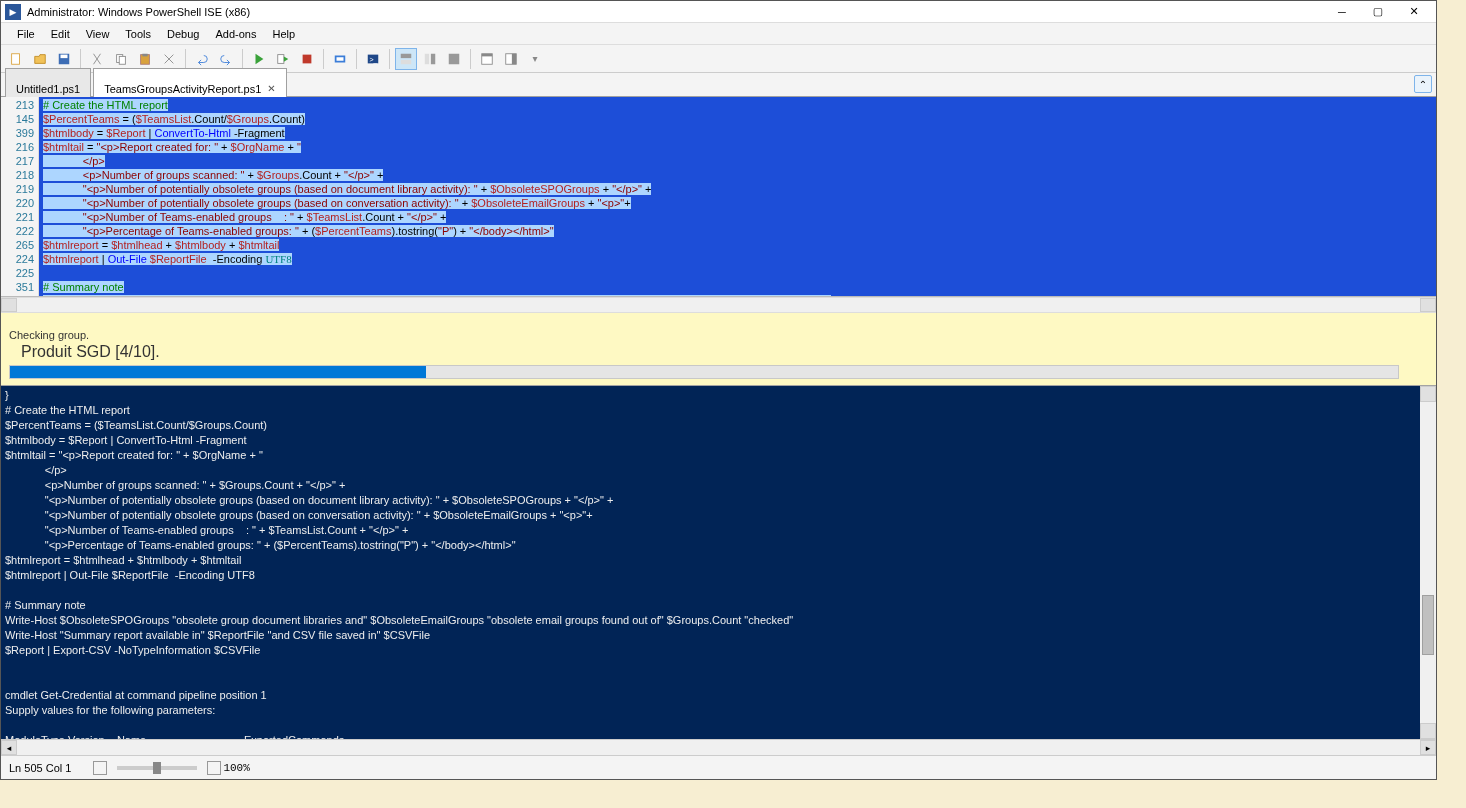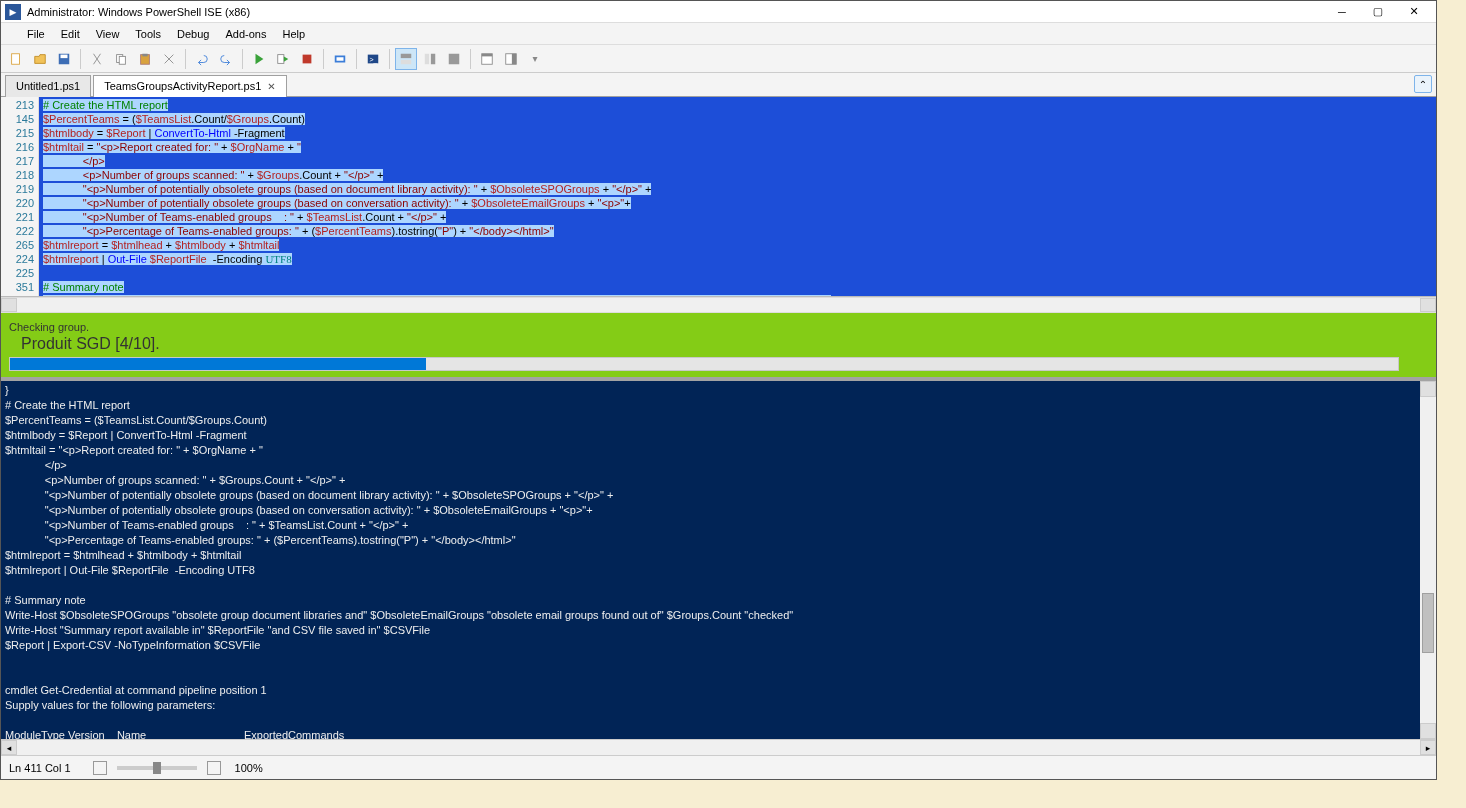--- a/index.html
+++ b/index.html
@@ -4,30 +4,30 @@
 <style>
 * { margin:0; padding:0; box-sizing:border-box; font-family:"Segoe UI",Tahoma,sans-serif; }
 html,body { width:1466px; height:808px; overflow:hidden; background:#f7eed2; }
 .window { width:1437px; height:780px; background:#fff; border:1px solid #555; display:flex; flex-direction:column; }
 .titlebar { height:22px; background:#fff; display:flex; align-items:center; font-size:11px; padding:0 4px; border-bottom:1px solid #ddd; }
 .titlebar .icon { width:16px; height:16px; background:#2b579a; margin-right:6px; display:flex; align-items:center; justify-content:center; color:#fff; font-size:9px; }
 .titlebar .title { flex:1; }
 .winctrl { display:flex; }
 .winctrl div { width:36px; height:20px; display:flex; align-items:center; justify-content:center; font-size:11px; cursor:default; }
 
-.menubar { height:22px; background:#f4f4f4; display:flex; align-items:center; font-size:11px; padding:0 18px; border-bottom:1px solid #ddd; }
+.menubar { height:22px; background:#f4f4f4; display:flex; align-items:center; font-size:11px; padding:0 8px; border-bottom:1px solid #ddd; }
 .menubar span { padding:3px 8px; cursor:default; }
 
 .toolbar { height:28px; background:#f4f4f4; display:flex; align-items:center; padding:2px 4px; gap:2px; border-bottom:1px solid #ccc; }
 .tbtn { width:22px; height:22px; display:flex; align-items:center; justify-content:center; border:1px solid transparent; cursor:default; }
 .tsep { width:1px; height:20px; background:#ccc; margin:0 3px; }
 .tbtn svg { width:14px; height:14px; }
 
 .tabstrip { height:24px; background:#f4f4f4; display:flex; align-items:flex-end; padding-left:4px; border-bottom:1px solid #a0a0a0; position:relative; }
-.tab { height:22px; padding:5px 10px; font-size:11px; background:#eee; border:1px solid #a0a0a0; border-bottom:none; margin-right:2px; display:flex; align-items:flex-end; gap:6px; cursor:default; position:relative; top:1px; }
+.tab { height:22px; padding:14px 10px; font-size:11px; background:#eee; border:1px solid #a0a0a0; border-bottom:none; margin-right:2px; display:flex; align-items:flex-start; gap:6px; cursor:default; position:relative; top:1px; }
 .tab.active { background:#fff; }
 .tab.inactive { background:#e8e8e8; }
 .tab .close { font-size:10px; color:#555; }
 .expandbtn { position:absolute; right:4px; top:2px; width:18px; height:18px; border:1px solid #7eb4ea; background:#eaf3fb; display:flex; align-items:center; justify-content:center; font-size:10px; cursor:default; border-radius:2px;}
 
 .editor-area { height:200px; display:flex; background:#1d4ed8; font-family:Consolas,"Lucida Console",monospace; font-size:11px; line-height:14px; overflow:hidden; border-bottom:1px solid #bbb; position:relative; }
 .gutter { width:38px; background:#f4f4f4; color:#2b7a9b; text-align:right; padding:1px 4px 1px 0; border-right:1px solid #ddd; }
 .gutter div { height:14px; }
 .code { flex:1; padding:1px 4px; white-space:pre; overflow:hidden; }
 .code .line { height:14px; }
@@ -35,42 +35,42 @@
 .c-comment { color:#008000; }
 .c-var { color:#b22222; }
 .c-str { color:#8b0000; }
 .c-type { color:#008080;font-family:Liberation Serif, serif; }
 .c-cmd { color:#0000ff; }
 
 .mid-scroll { height:16px; background:#f0f0f0; border-top:1px solid #ddd; border-bottom:1px solid #ddd; display:flex; }
 .mid-scroll .track { flex:1; background:#f0f0f0; position:relative; }
 .mid-scroll .btn { width:16px; background:#e0e0e0; border:1px solid #ccc; }
 
-.progress-pane { background:#84cc16; padding:8px 8px 6px 8px; font-size:11px; border-bottom:4px solid #a3a3a3; }
+.progress-pane { background:#fef9c3; padding:16px 8px 6px 8px; font-size:11px; border-bottom:1px solid #a3a3a3; }
 .progress-pane .lbl1 { color:#333; }
 .progress-pane .lbl2 { color:#333; padding-left:12px; font-size:16px; margin-top:2px; }
 .progress-bar { height:14px; background:#e5e5e5; border:1px solid #c8c8c8; margin-top:4px; width:1390px; position:relative; }
 .progress-fill { height:100%; background:#0078d7; width:30%; }
 
 .console-wrap { flex:1; display:flex; flex-direction:column; min-height:0; }
 .console { flex:1; background:#012456; color:#eee; font-family:Consolas,"Lucida Console",monospace; font-size:11px; line-height:14px; padding:2px 4px; overflow:hidden; white-space:pre; position:relative; }
 .console-scroll-v { position:absolute; right:0; top:0; width:16px; height:100%; background:#f0f0f0; display:flex; flex-direction:column; }
 .console-scroll-v .btn { height:16px; background:#e0e0e0; border:1px solid #ccc; }
 .console-scroll-v .track { flex:1; background:#f0f0f0; position:relative; }
 .console-scroll-v .thumb { position:absolute; left:2px; right:2px; top:60%; height:60px; background:#c0c0c0; border:1px solid #a0a0a0; }
 .console-hscroll { height:16px; background:#f0f0f0; border-top:1px solid #ccc; display:flex; }
 .console-hscroll .btn { width:16px; background:#e0e0e0; border:1px solid #ccc; font-size:9px; display:flex; align-items:center; justify-content:center; }
 .console-hscroll .track { flex:1; }
 
 .statusbar { height:24px; background:#f4f4f4; border-top:1px solid #ccc; display:flex; align-items:center; font-size:11px; padding:0 8px; }
 .statusbar .msg { flex:1; color:#333; }
 .statusbar .pos { margin-right:20px; }
 .statusbar .zoom-slider { width:80px; height:4px; background:#ccc; margin:0 8px; position:relative; }
 .statusbar .zoom-slider .thumb { width:8px; height:12px; background:#888; position:absolute; top:-4px; left:36px; }
-.statusbar .zoom { margin-left:12px; }
+.statusbar .zoom { margin-left:0;font-family:Liberation Mono, monospace; }
 .statusbar .sqbtn { width:14px; height:14px; border:1px solid #999; margin:0 2px; }
 </style>
 </head>
 <body>
 
 <div class="window">
 
   <div class="titlebar">
     <div class="icon">▶</div>
     <div class="title">Administrator: Windows PowerShell ISE (x86)</div>
@@ -215,21 +215,21 @@
       <span>TeamsGroupsActivityReport.ps1</span>
       <span class="close">✕</span>
     </div>
     <div class="expandbtn">⌃</div>
   </div>
 
   <div class="editor-area">
     <div class="gutter" id="gutter">
         <div>213</div>
         <div>145</div>
-        <div>215</div>
+        <div>399</div>
         <div>216</div>
         <div>217</div>
         <div>218</div>
         <div>219</div>
         <div>220</div>
         <div>221</div>
         <div>222</div>
         <div>265</div>
         <div>224</div>
         <div>225</div>
@@ -303,21 +303,21 @@
       </div>
     </div>
     <div class="console-hscroll">
       <div class="btn">◂</div>
       <div class="track"></div>
       <div class="btn">▸</div>
     </div>
   </div>
 
   <div class="statusbar">
-    <div class="pos">Ln 411  Col 1</div>
+    <div class="pos">Ln 505  Col 1</div>
     <div class="sqbtn"></div>
     <div class="zoom-slider">
         <div class="thumb"></div>
       </div>
     <div class="sqbtn"></div>
     <div class="zoom">100%</div>
   </div>
 
 </div>
 

